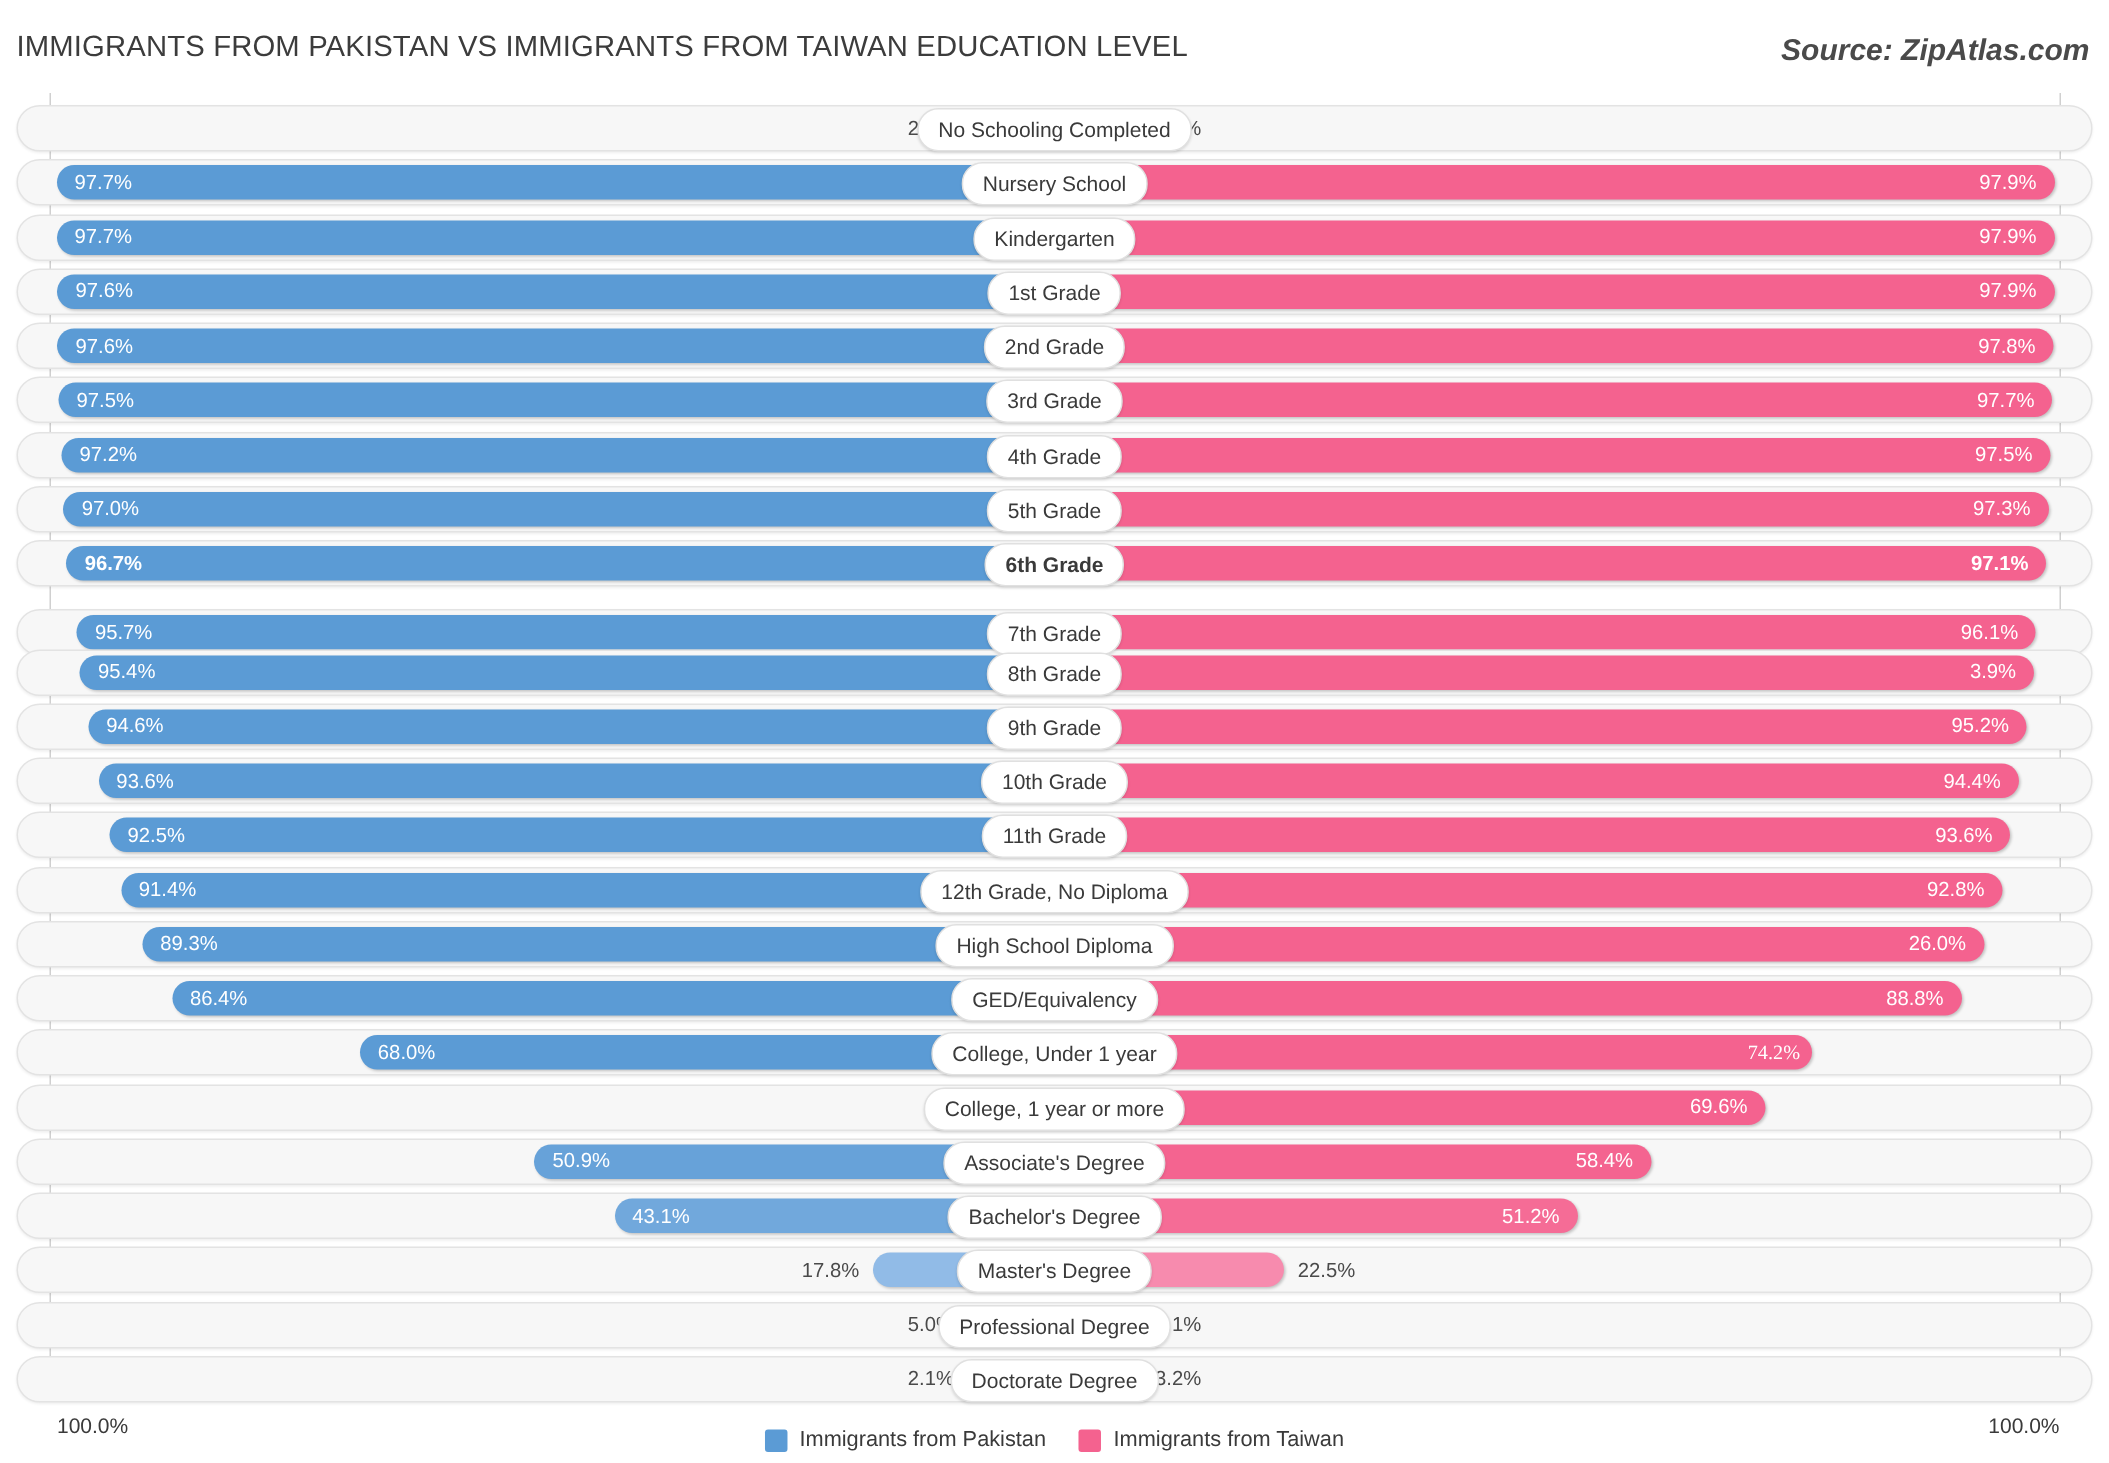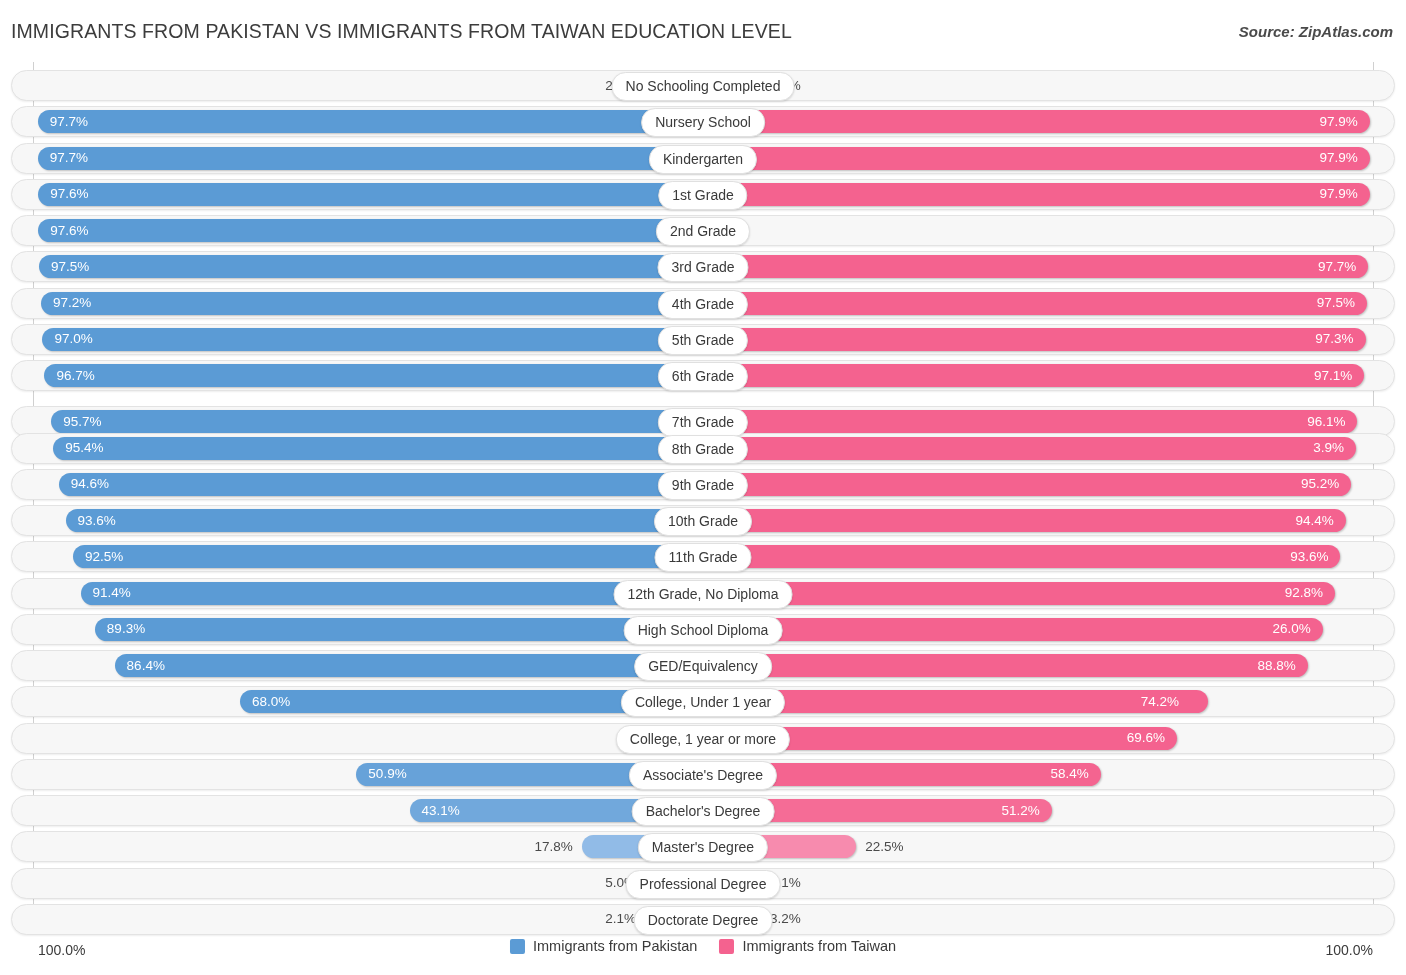--- a/index.html
+++ b/index.html
@@ -34,21 +34,21 @@
     top: 20px;
     font-size: 19.5px;
     letter-spacing: .1px;
     color: #3c3c3c;
     white-space: nowrap;
   }
   #source-label {
     position: absolute;
     right: 13px;
     top: 23px;
-    font-size: 15px;
+    font-size: 20px;
     font-style: italic;
     font-weight: bold;
     color: #4a4a4a;
     white-space: nowrap;
   }
 
   
   #plot {
     position: absolute;
     left: 0;
@@ -149,21 +149,21 @@
     top: 6px;
     font-size: 14px;
     color: #3a3a3a;
   }
   #axis-max-left  { left: 38px; }
   #axis-max-right { right: 33px; }
 
   #legend {
     position: absolute;
     left: 50%;
-    top: 2px;
+    top: 16px;
     transform: translateX(-50%);
     display: flex;
     align-items: center;
     gap: 22px;
     white-space: nowrap;
   }
   .legend-item {
     display: flex;
     align-items: center;
     gap: 8px;
@@ -240,20 +240,24 @@
             <span class="val inside-right" style="right: 26.301px;">97.9%</span>
           </div>
           <div class="cat-pill">1st Grade</div>
         </div>
         <div class="row" style="top: 155px;">
           <div class="track"></div>
           <div class="half left">
             <div class="bar left" style="width: 664.656px; background: rgb(91, 155, 213);"></div>
             <span class="val inside-left" style="left: 28.344px;">97.6%</span>
           </div>
+          <div class="half right">
+            <div class="bar right" style="width: 666.018px; background: rgb(244, 98, 143);"></div>
+            <span class="val inside-right" style="right: 26.982px;">97.8%</span>
+          </div>
           <div class="cat-pill">2nd Grade</div>
         </div>
         <div class="row" style="top: 191.25px;">
           <div class="track"></div>
           <div class="half left">
             <div class="bar left" style="width: 663.975px; background: rgb(91, 155, 213);"></div>
             <span class="val inside-left" style="left: 29.025px;">97.5%</span>
           </div>
           <div class="half right">
             <div class="bar right" style="width: 665.337px; background: rgb(244, 98, 143);"></div>
@@ -278,21 +282,21 @@
           <div class="half left">
             <div class="bar left" style="width: 660.57px; background: rgb(91, 155, 213);"></div>
             <span class="val inside-left" style="left: 32.43px;">97.0%</span>
           </div>
           <div class="half right">
             <div class="bar right" style="width: 662.613px; background: rgb(244, 98, 143);"></div>
             <span class="val inside-right" style="right: 30.387px;">97.3%</span>
           </div>
           <div class="cat-pill">5th Grade</div>
         </div>
-        <div class="row" style="top: 300px;">
+        <div class="row" style="top: 300px; font-weight: bold;">
           <div class="track"></div>
           <div class="half left">
             <div class="bar left" style="width: 658.527px; background: rgb(91, 155, 213);"></div>
             <span class="val inside-left" style="left: 34.473px;">96.7%</span>
           </div>
           <div class="half right">
             <div class="bar right" style="width: 661.251px; background: rgb(244, 98, 143);"></div>
             <span class="val inside-right" style="right: 31.749px;">97.1%</span>
           </div>
           <div class="cat-pill">6th Grade</div>
@@ -394,21 +398,21 @@
           <div class="cat-pill">GED/Equivalency</div>
         </div>
         <div class="row" style="top: 626.25px;">
           <div class="track"></div>
           <div class="half left">
             <div class="bar left" style="width: 463.08px; background: rgb(91, 155, 213);"></div>
             <span class="val inside-left" style="left: 229.92px;">68.0%</span>
           </div>
           <div class="half right">
             <div class="bar right" style="width: 505.302px; background: rgb(244, 98, 143);"></div>
-            <span class="val inside-right" style="right: 205px;">74.2%</span>
+            <span class="val inside-right" style="right: 184px; font-family: Liberation Serif, serif;">74.2%</span>
           </div>
           <div class="cat-pill">College, Under 1 year</div>
         </div>
         <div class="row" style="top: 662.5px;">
           <div class="track"></div>
           <div class="half right">
             <div class="bar right" style="width: 473.976px; background: rgb(244, 98, 143);"></div>
             <span class="val inside-right" style="right: 219.024px;">69.6%</span>
           </div>
           <div class="cat-pill">College, 1 year or more</div>

